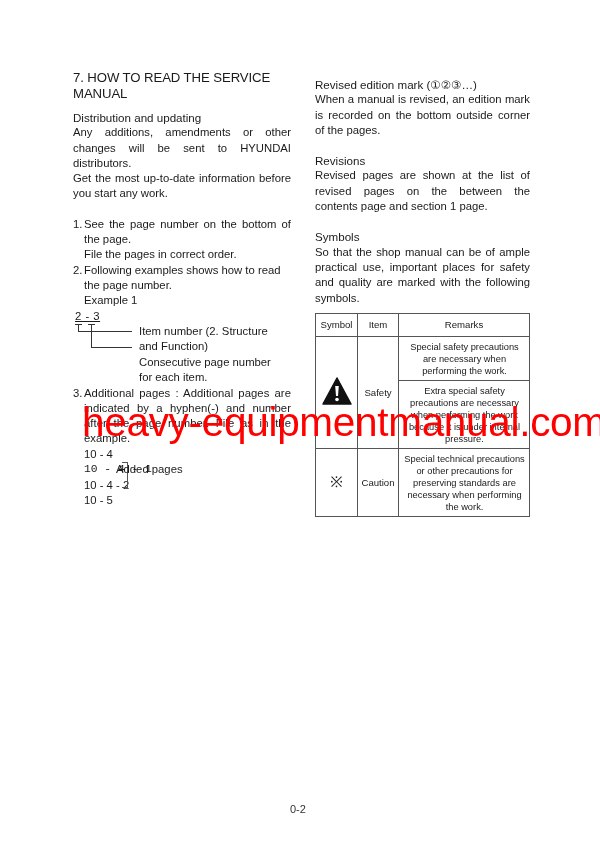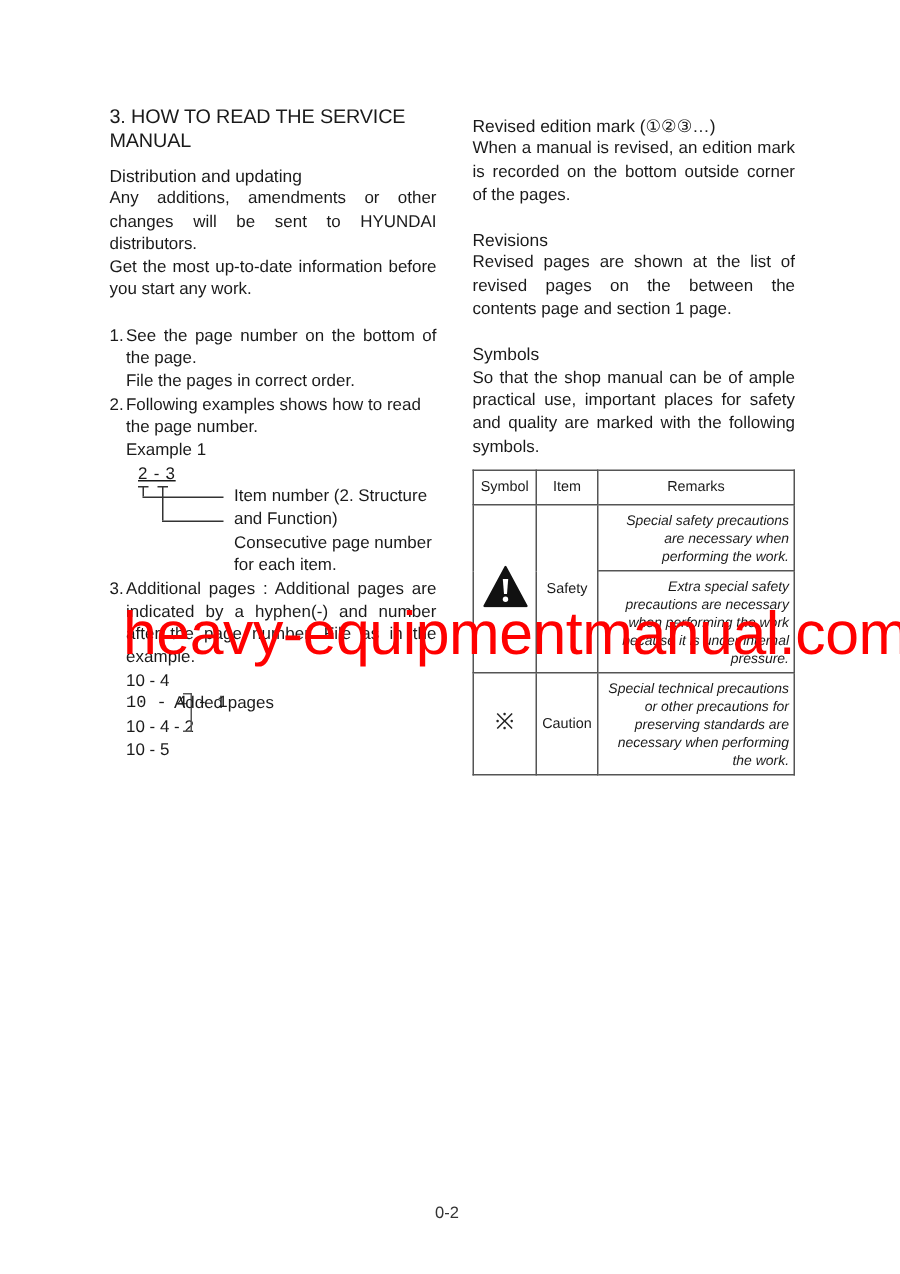--- a/index.html
+++ b/index.html
@@ -10,49 +10,49 @@
   .col { position:absolute; font-size:11.3px; line-height:15.3px; }
   .left { left:73px; top:70px; width:218px; }
   .right { left:315px; top:77px; width:215px; }
   .title { font-size:13.2px; line-height:16px; margin:0 0 8px 0; letter-spacing:-0.1px; }
   .h { font-size:11.6px; margin:0; }
   p { margin:0; }
   .just { text-align:justify; }
   .gap { height:15px; }
   .li { position:relative; padding-left:11px; }
   .li .num { position:absolute; left:0; top:0; }
-  .diagram { position:relative; height:77px; margin-left:19px; }
+  .diagram { position:relative; height:77px; margin-left:2px; }
   .diagram .code { position:absolute; left:0; top:0; text-decoration:underline; letter-spacing:0.5px; }
   .diagram .line { position:absolute; background:#333; }
   .diagram .lbl { position:absolute; left:64px; width:145px; }
   .pages { position:relative; margin-left:11px; height:62px; }
   .pages .pg { position:absolute; left:0; }
   .pages .bracket { position:absolute; border:1px solid #555; border-left:none; }
   .pages .added { position:absolute; left:32px; top:15px; }
   table.sym {
     position:absolute; left:315px; top:313px; width:215px; border-collapse:collapse;
     font-size:9.3px; line-height:12px; font-family:"Liberation Sans", sans-serif;
   }
   table.sym td, table.sym th { border:1px solid #555; padding:2px 3px; font-weight:normal; vertical-align:middle; }
   table.sym th { height:18px; text-align:center; font-size:9.6px; }
   table.sym td.c { text-align:center; font-size:9.6px; }
-  table.sym td.r { padding:4px 3px 3px 4px; text-align:right;font-style:italic; }
+  table.sym td.r { padding:4px 3px 3px 4px; text-align:center; }
   .warn { display:inline-block; width:30px; height:28px; }
   .kome { font-size:15px; color:#222; }
   .watermark {
     position:absolute; left:82px; top:398px; font-size:40.5px; color:#ff0000;
     font-family:"Liberation Sans", sans-serif; letter-spacing:-0.3px; white-space:nowrap; line-height:48px;
   }
   .pagenum { position:absolute; left:290px; top:803px; font-size:11px; color:#333; }
 </style>
 </head>
 <body>
 
 <div class="col left">
-  <div class="title">3.  HOW TO READ THE SERVICE MANUAL</div>
+  <div class="title">7.  HOW TO READ THE SERVICE MANUAL</div>
 
   <div class="h">Distribution and updating</div>
   <p class="just">Any additions, amendments or other changes will be sent to HYUNDAI distributors.</p>
   <p class="just">Get the most up-to-date information before you start any work.</p>
   <div class="gap"></div>
 
 
   <div class="li">
     <span class="num">1.</span>
     <p class="just">See the page number on the bottom of the page.</p>

